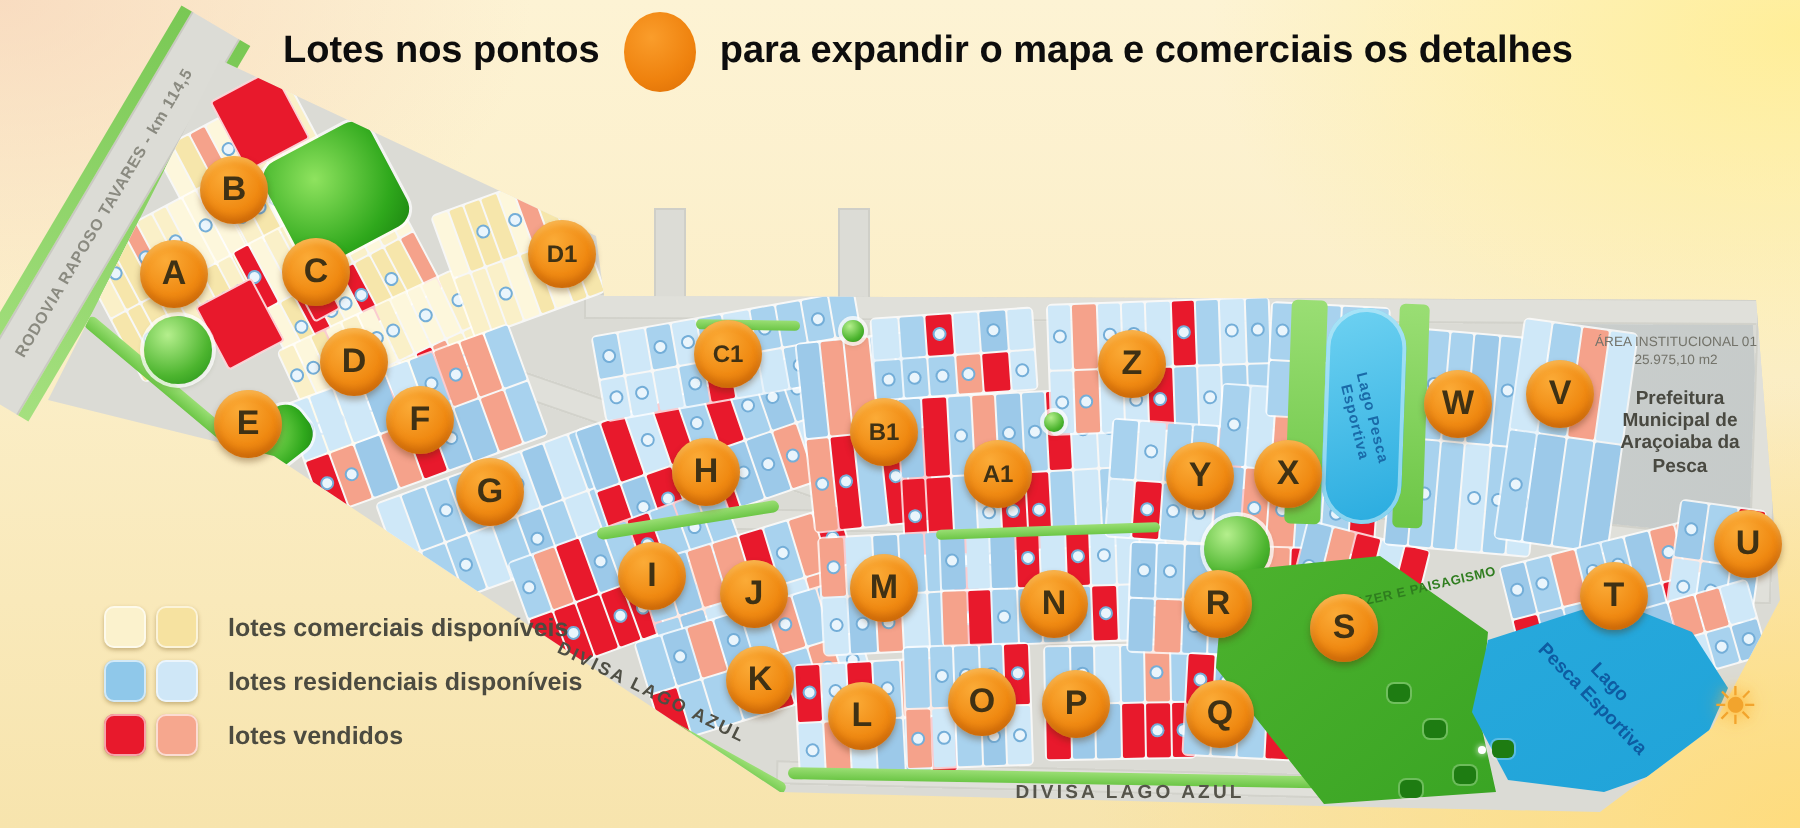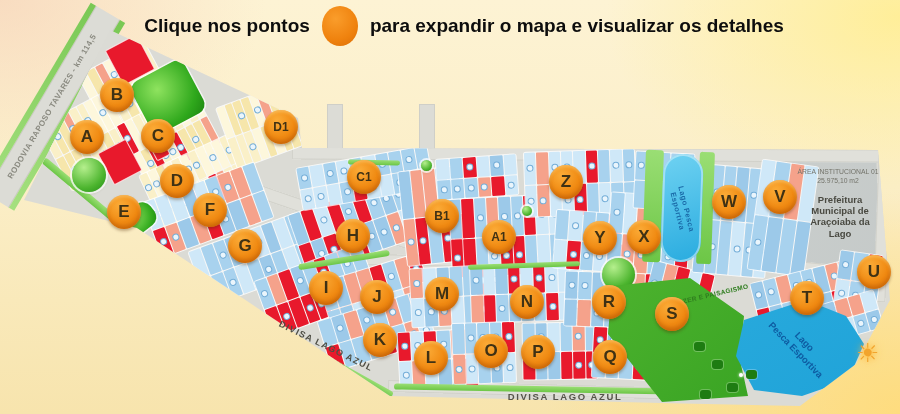--- a/index.html
+++ b/index.html
@@ -47,39 +47,56 @@
   .lbl-lago-bottom{left:750px;top:334px;width:100px;transform:rotate(46deg);font-size:9.5px;color:#0e5ca2;text-align:center;line-height:1.25;}
   .lbl-lazer{left:672px;top:291px;width:78px;transform:rotate(-13deg);font-size:6.5px;color:#2f7d1f;letter-spacing:.3px;text-align:center;}
   .sun{position:absolute;left:856px;top:338px;z-index:30;font-size:26px;color:#f2a42d;text-shadow:0 0 10px rgba(255,200,80,.9),0 0 4px rgba(255,170,40,.8);}
 </style>
 </head>
 <body>
 
 <div id="stage">
 
   <div class="header">
-    <span>Clique nos pontos</span>
+    <span>Lotes nos pontos</span>
     <span class="dot"></span>
-    <span>para expandir o mapa e visualizar os detalhes</span>
+    <span>para expandir o mapa e comerciais os detalhes</span>
   </div>
 
 
   <div class="lbl lbl-divisa-diag">DIVISA LAGO AZUL</div>
   <div class="lbl lbl-divisa-bottom">DIVISA LAGO AZUL</div>
   <div class="lbl lbl-inst1">ÁREA INSTITUCIONAL 01</div>
   <div class="lbl lbl-inst2">25.975,10 m2</div>
-  <div class="lbl lbl-pref">Prefeitura Municipal de Araçoiaba da Lago</div>
+  <div class="lbl lbl-pref">Prefeitura Municipal de Araçoiaba da Pesca</div>
   <div class="lbl lbl-lago-top">Lago Pesca Esportiva</div>
   <div class="lbl lbl-lago-bottom">
     <div>Lago</div>
     <div>Pesca Esportiva</div>
   </div>
   <div class="lbl lbl-lazer">LAZER E PAISAGISMO</div>
   <div class="sun">☀</div>
 
+  <div class="legend">
+    <div class="lrow">
+      <span class="sw" style="background: rgb(251, 242, 205);"></span>
+      <span class="sw" style="background: rgb(246, 226, 160);"></span>
+      <span class="ltext">lotes comerciais disponíveis</span>
+    </div>
+    <div class="lrow">
+      <span class="sw" style="background: rgb(143, 200, 234);"></span>
+      <span class="sw" style="background: rgb(207, 231, 247);"></span>
+      <span class="ltext">lotes residenciais disponíveis</span>
+    </div>
+    <div class="lrow">
+      <span class="sw" style="background: rgb(232, 25, 44);"></span>
+      <span class="sw" style="background: rgb(246, 167, 142);"></span>
+      <span class="ltext">lotes vendidos</span>
+    </div>
+  </div>
 <div class="rodovia">
       <span>RODOVIA RAPOSO TAVARES  -  km 114,5</span>
     </div>
     <div class="stub" style="left: 327px; top: 104px; width: 14px; height: 52px;"></div>
     <div class="stub" style="left: 419px; top: 104px; width: 14px; height: 54px;"></div>
     <div class="estate" style="clip-path: polygon(110px 30px, 298px 118px, 302px 148px, 878px 150px, 890px 300px, 856px 364px, 800px 406px, 660px 403px, 390px 396px, 137px 228px, 24px 200px);">
       <div class="inst" style="clip-path: polygon(786px 158px, 876px 153px, 882px 286px, 806px 262px);"></div>
       <div class="road" style="left: 292px; top: 148px; width: 590px; height: 13px; transform: rotate(0.3deg);"></div>
       <div class="road" style="left: 188px; top: 209px; width: 282px; height: 13px; transform: rotate(19deg);"></div>
       <div class="road" style="left: 318px; top: 256px; width: 330px; height: 11px; transform: rotate(1deg);"></div>

